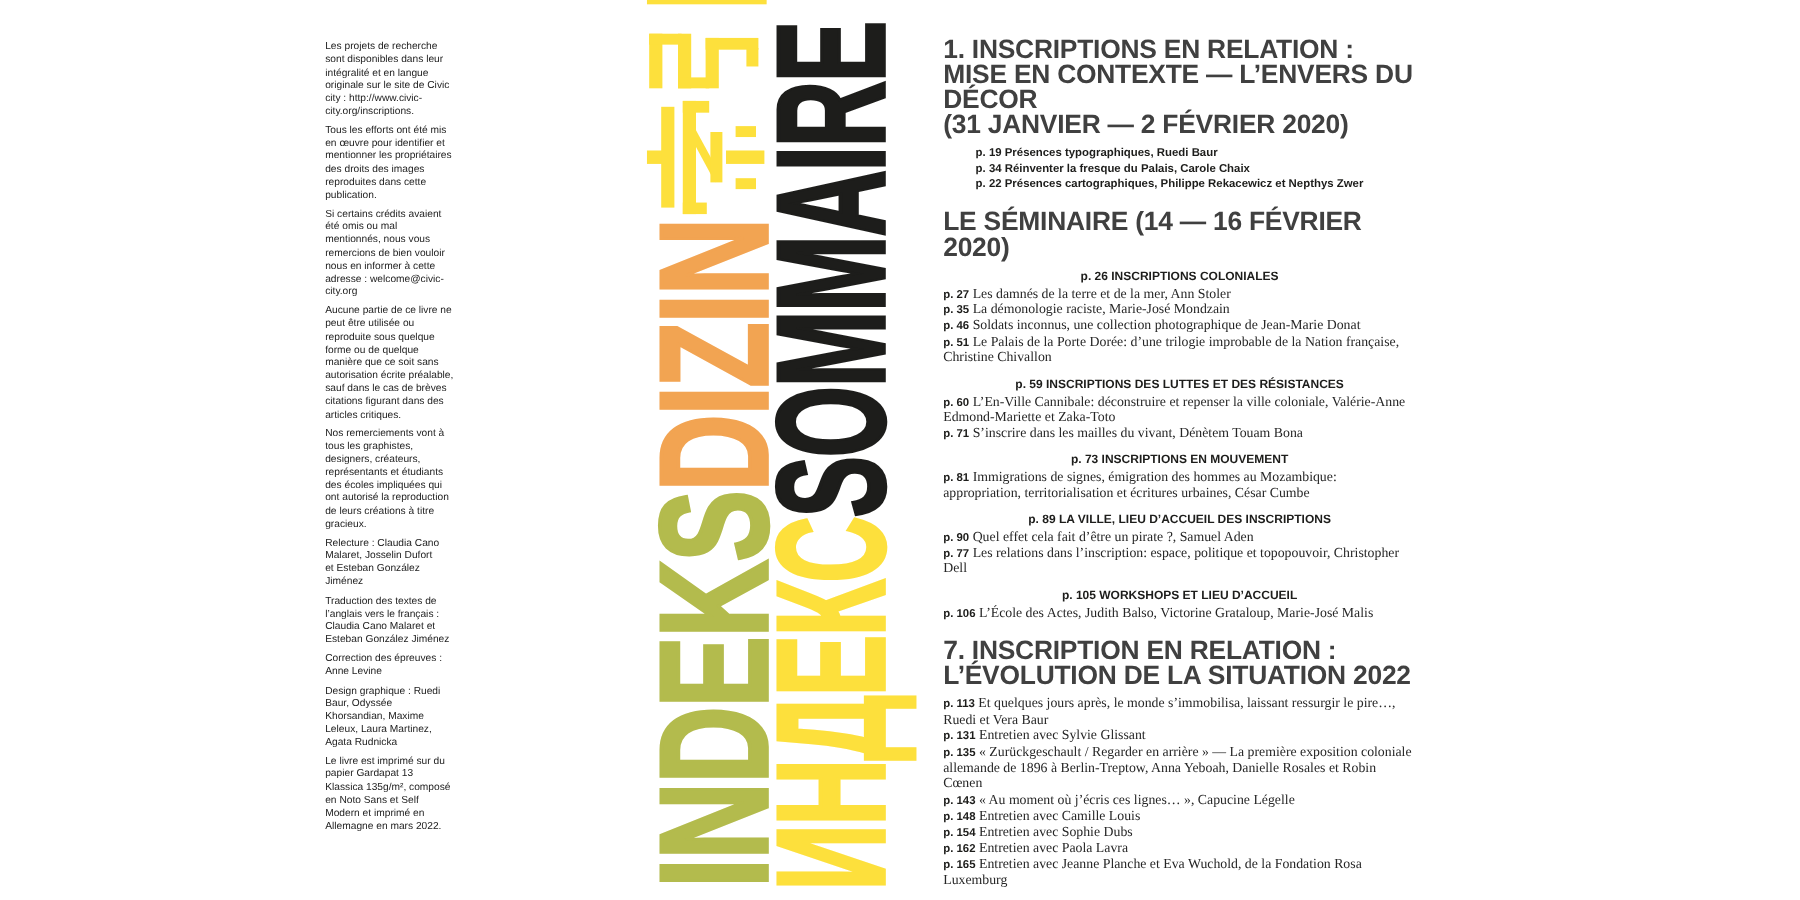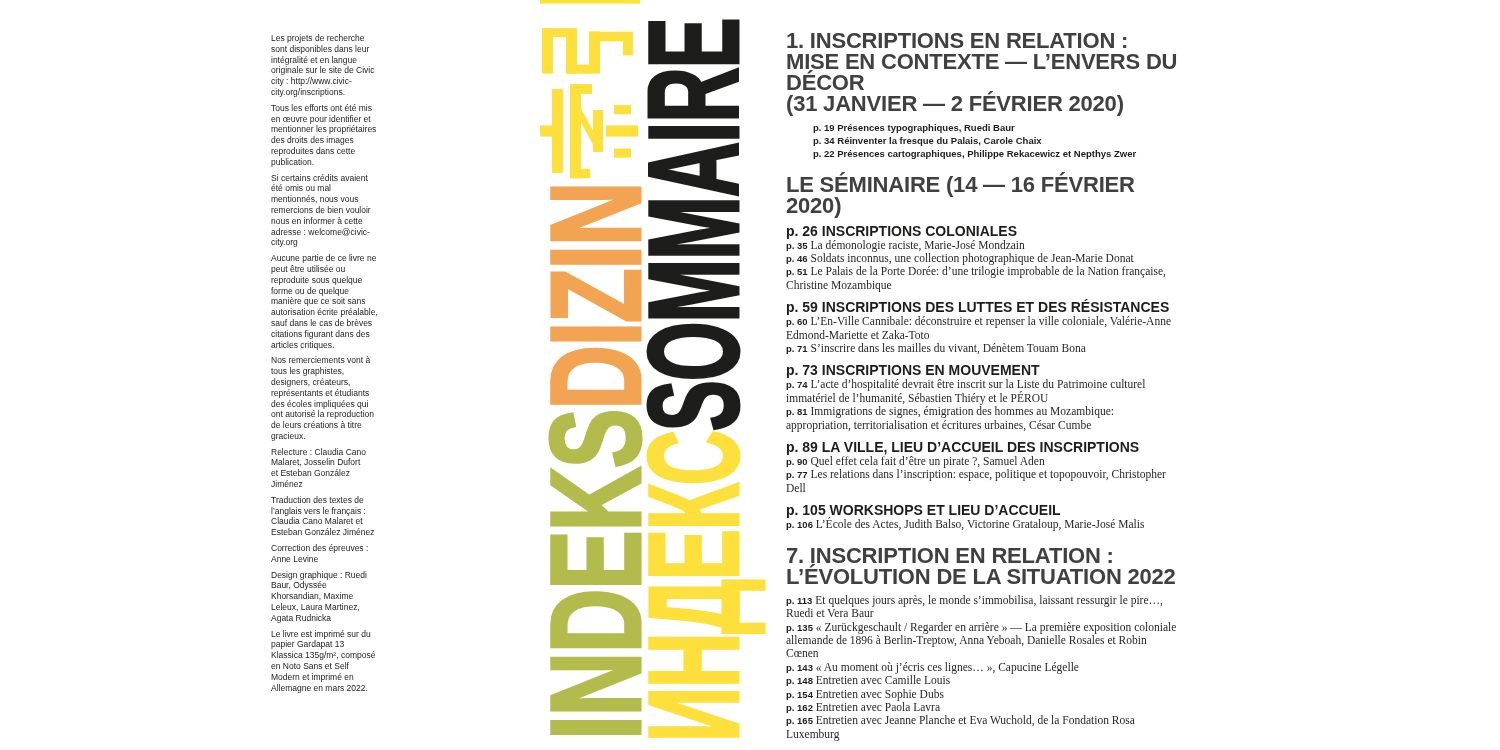--- a/index.html
+++ b/index.html
@@ -23,21 +23,21 @@
   .seg-cyr{color:#fde03c;}
   .seg-sommaire{color:#1d1d1b;}
   .cjk{vertical-align:baseline;margin-left:6px;}
 
   
   .toc{position:absolute;left:786px;top:30px;width:394px;}
   .toc-h{font-weight:700;font-size:22px;line-height:21px;letter-spacing:-0.2px;color:#404040;}
   .toc-section{margin-bottom:13px;}
   .toc-head{margin-bottom:7px;}
   .toc-bold-entry{font-weight:700;font-size:9.5px;line-height:13.2px;margin-left:27px;}
-  .toc-sub{font-weight:700;font-size:14px;line-height:12px;margin-top:9px;margin-bottom:2px;}
+  .toc-sub{font-weight:700;font-size:10px;line-height:12px;margin-top:9px;margin-bottom:2px;text-align:center;}
   .toc-entry{font-family:"Liberation Serif",serif;font-size:11.5px;line-height:13.4px;color:#262626;}
   .toc-entry .pg{font-family:"Liberation Sans",sans-serif;font-weight:700;font-size:9.5px;color:#1d1d1b;}
 </style>
 </head>
 <body>
 
 <div class="page">
 
   <div class="left-col">
     <p>Les projets de recherche sont disponibles dans leur intégralité et en langue originale sur le site de Civic city : http://www.civic-city.org/inscriptions.</p>
@@ -96,46 +96,47 @@
       <div class="toc-bold-entry">p. 34 Réinventer la fresque du Palais, Carole Chaix</div>
       <div class="toc-bold-entry">p. 22 Présences cartographiques, Philippe Rekacewicz et Nepthys Zwer</div>
     </div>
 
     <div class="toc-section">
       <div class="toc-head">
         <div class="toc-h">LE SÉMINAIRE (14 — 16 FÉVRIER 2020)</div>
       </div>
 
       <div class="toc-sub">p. 26 INSCRIPTIONS COLONIALES</div>
+      <div class="toc-entry"><span class="pg">p. 27</span> <span>Les damnés de la terre et de la mer, Ann Stoler</span></div>
       <div class="toc-entry"><span class="pg">p. 35</span> <span>La démonologie raciste, Marie-José Mondzain</span></div>
       <div class="toc-entry"><span class="pg">p. 46</span> <span>Soldats inconnus, une collection photographique de Jean-Marie Donat</span></div>
-      <div class="toc-entry"><span class="pg">p. 51</span> <span>Le Palais de la Porte Dorée: d’une trilogie improbable de la Nation française, Christine Mozambique</span></div>
+      <div class="toc-entry"><span class="pg">p. 51</span> <span>Le Palais de la Porte Dorée: d’une trilogie improbable de la Nation française, Christine Chivallon</span></div>
 
       <div class="toc-sub">p. 59 INSCRIPTIONS DES LUTTES ET DES RÉSISTANCES</div>
       <div class="toc-entry"><span class="pg">p. 60</span> <span>L’En-Ville Cannibale: déconstruire et repenser la ville coloniale, Valérie-Anne Edmond-Mariette et Zaka-Toto</span></div>
       <div class="toc-entry"><span class="pg">p. 71</span> <span>S’inscrire dans les mailles du vivant, Dénètem Touam Bona</span></div>
 
       <div class="toc-sub">p. 73 INSCRIPTIONS EN MOUVEMENT</div>
-      <div class="toc-entry"><span class="pg">p. 74</span> <span>L’acte d’hospitalité devrait être inscrit sur la Liste du Patrimoine culturel immatériel de l’humanité, Sébastien Thiéry et le PÉROU</span></div>
       <div class="toc-entry"><span class="pg">p. 81</span> <span>Immigrations de signes, émigration des hommes au Mozambique: appropriation, territorialisation et écritures urbaines, César Cumbe</span></div>
 
       <div class="toc-sub">p. 89 LA VILLE, LIEU D’ACCUEIL DES INSCRIPTIONS</div>
       <div class="toc-entry"><span class="pg">p. 90</span> <span>Quel effet cela fait d’être un pirate ?, Samuel Aden</span></div>
       <div class="toc-entry"><span class="pg">p. 77</span> <span>Les relations dans l’inscription: espace, politique et topopouvoir, Christopher Dell</span></div>
 
       <div class="toc-sub">p. 105 WORKSHOPS ET LIEU D’ACCUEIL</div>
       <div class="toc-entry"><span class="pg">p. 106</span> <span>L’École des Actes, Judith Balso, Victorine Grataloup, Marie-José Malis</span></div>
     </div>
 
     <div class="toc-section">
       <div class="toc-head">
         <div class="toc-h">7. INSCRIPTION EN RELATION :</div>
         <div class="toc-h">L’ÉVOLUTION DE LA SITUATION 2022</div>
       </div>
       <div class="toc-entry"><span class="pg">p. 113</span> <span>Et quelques jours après, le monde s’immobilisa, laissant ressurgir le pire…, Ruedi et Vera Baur</span></div>
+      <div class="toc-entry"><span class="pg">p. 131</span> <span>Entretien avec Sylvie Glissant</span></div>
       <div class="toc-entry"><span class="pg">p. 135</span> <span>« Zurückgeschault / Regarder en arrière » — La première exposition coloniale allemande de 1896 à Berlin-Treptow, Anna Yeboah, Danielle Rosales et Robin Cœnen</span></div>
       <div class="toc-entry"><span class="pg">p. 143</span> <span>« Au moment où j’écris ces lignes… », Capucine Légelle</span></div>
       <div class="toc-entry"><span class="pg">p. 148</span> <span>Entretien avec Camille Louis</span></div>
       <div class="toc-entry"><span class="pg">p. 154</span> <span>Entretien avec Sophie Dubs</span></div>
       <div class="toc-entry"><span class="pg">p. 162</span> <span>Entretien avec Paola Lavra</span></div>
       <div class="toc-entry"><span class="pg">p. 165</span> <span>Entretien avec Jeanne Planche et Eva Wuchold, de la Fondation Rosa Luxemburg</span></div>
     </div>
 
   </div>
 </div>

